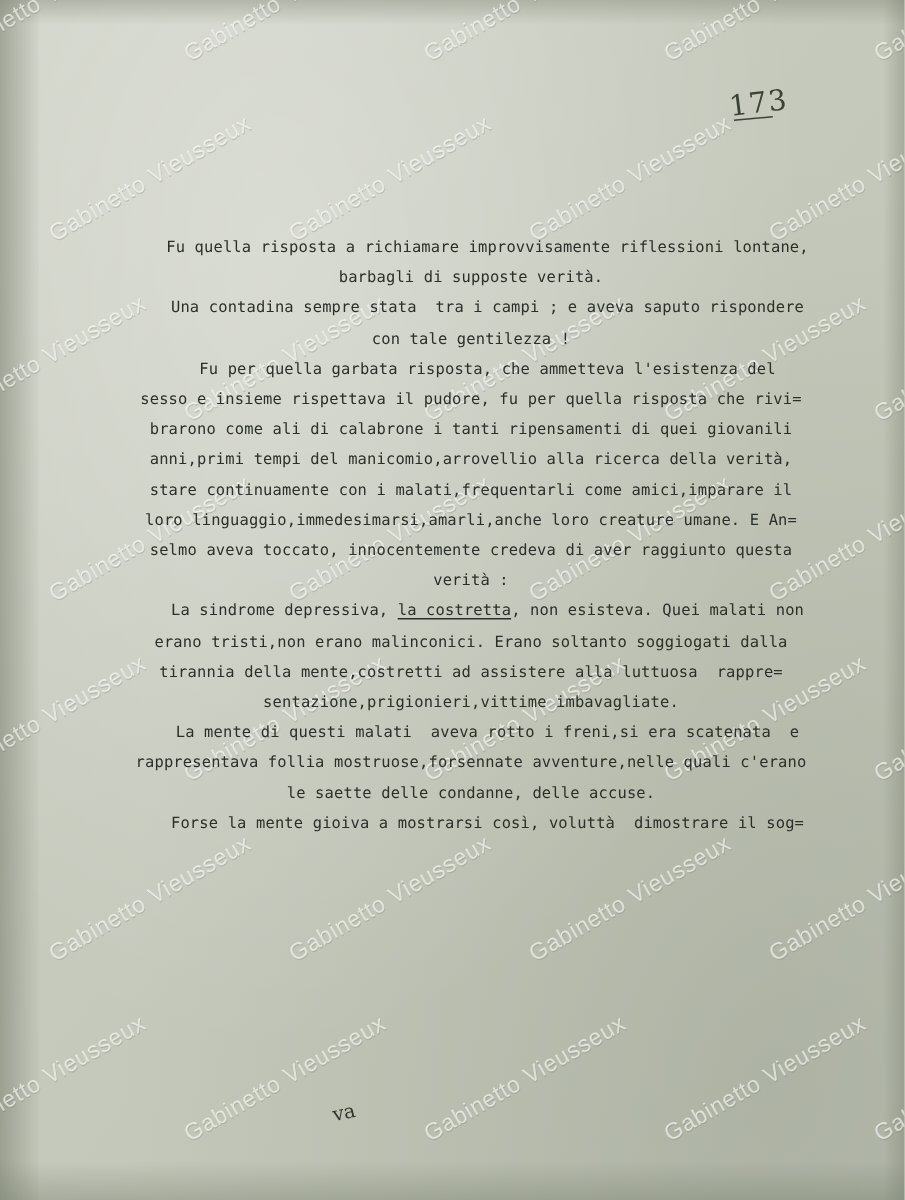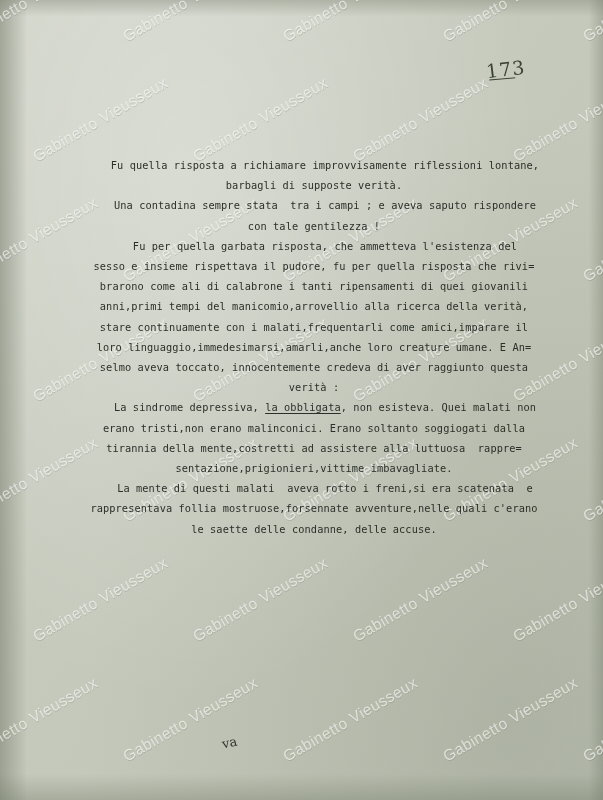--- a/index.html
+++ b/index.html
@@ -190,25 +190,26 @@
       <p class="indent">Una contadina sempre stata  tra i campi ; e aveva saputo rispondere
 con tale gentilezza !</p>
       <p class="indent">Fu per quella garbata risposta, che ammetteva l'esistenza del
 sesso e insieme rispettava il pudore, fu per quella risposta che rivi=
 brarono come ali di calabrone i tanti ripensamenti di quei giovanili
 anni,primi tempi del manicomio,arrovellio alla ricerca della verità,
 stare continuamente con i malati,frequentarli come amici,imparare il
 loro linguaggio,immedesimarsi,amarli,anche loro creature umane. E An=
 selmo aveva toccato, innocentemente credeva di aver raggiunto questa
 verità :</p>
-      <p class="indent">La sindrome depressiva, <span class="ul">la obbligata</span>, non esisteva. Quei malati non
+      <p class="indent">La sindrome depressiva, <span class="ul">la costretta</span>, non esisteva. Quei malati non
 erano tristi,non erano malinconici. Erano soltanto soggiogati dalla
 tirannia della mente,costretti ad assistere alla luttuosa  rappre=
 sentazione,prigionieri,vittime imbavagliate.</p>
       <p class="indent">La mente di questi malati  aveva rotto i freni,si era scatenata  e
 rappresentava follia mostruose,forsennate avventure,nelle quali c'erano
 le saette delle condanne, delle accuse.</p>
+      <p class="indent">Forse la mente gioiva a mostrarsi così, voluttà  dimostrare il sog=</p>
     </div>
 
   <div id="insertion">va</div>
 
   <div id="bottom-shadow"></div>
 </div>
 
 </body></html>

